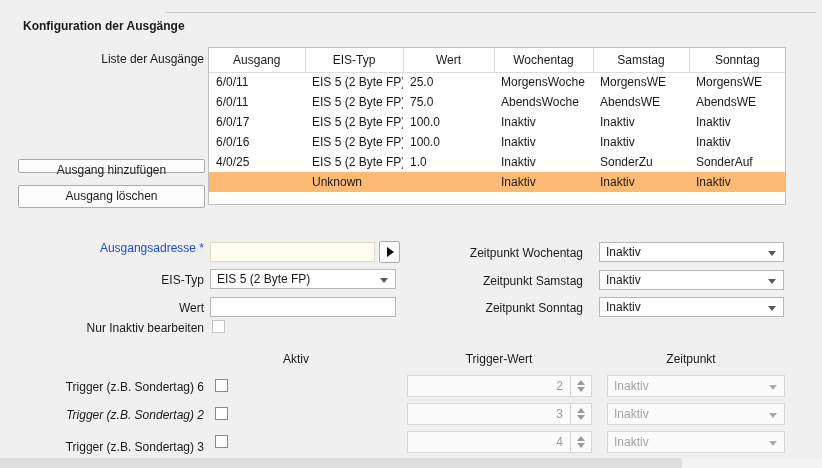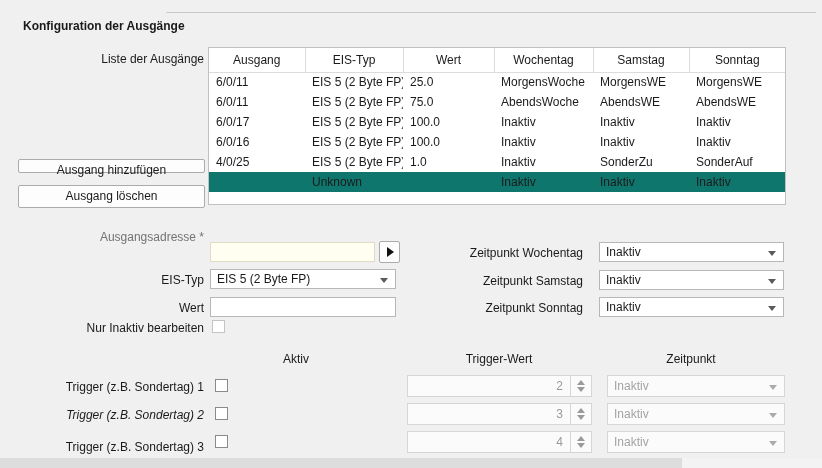--- a/index.html
+++ b/index.html
@@ -31,21 +31,21 @@
   table.list th {
     font-weight:normal; text-align:center; height:24px;
     border-right:1px solid #dcdcdc; border-bottom:1px solid #dcdcdc;
     overflow:hidden; white-space:nowrap;
   }
   table.list th:last-child { border-right:none; }
   table.list td {
     height:20px; padding-left:7px; text-align:left;
     overflow:hidden; white-space:nowrap;
   }
-  table.list tr.selected td { background:#0f766e; }
+  table.list tr.selected td { background:#fdba74; }
 
   
   .btn {
     background:#fdfdfd; border:1px solid #ababab; border-radius:2px;
     text-align:center; line-height:21px; cursor:default;
   }
   .btn-add { left:18px; top:159px; width:187px; height:14px; }
   .btn-del { left:18px; top:185px; width:187px; height:23px; }
 
   
@@ -181,21 +181,21 @@
           <td>Inaktiv</td>
           <td>Inaktiv</td>
       </tr>
     </tbody>
   </table>
 </div>
 
 <div class="abs btn btn-add">Ausgang hinzufügen</div>
 <div class="abs btn btn-del">Ausgang löschen</div>
 
-<div class="abs rlabel" style="top:230px; color:#737373;">Ausgangsadresse *</div>
+<div class="abs rlabel" style="top:241px; color:#1d4ed8;">Ausgangsadresse *</div>
 <div class="abs input required" style="left:210px; top:242px; width:165px; height:20px;"></div>
 <div class="abs arrbtn">
   <span class="tri"></span>
 </div>
 
 <div class="abs rlabel" style="top:273px;">EIS-Typ</div>
 <div class="dd" style="left:210px; top:269px; width:186px; height:20px;">
   <span>EIS 5 (2 Byte FP)</span>
   <span class="arr"></span>
 </div>
@@ -221,21 +221,21 @@
 <div class="abs rlabel2" style="left:380px; top:301px;">Zeitpunkt Sonntag</div>
 <div class="dd" style="left:599px; top:297px; width:185px; height:20px;">
   <span>Inaktiv</span>
   <span class="arr"></span>
 </div>
 
 <div class="abs chead" style="left:246px; top:352px; width:100px;">Aktiv</div>
 <div class="abs chead" style="left:424px; top:352px; width:150px;">Trigger-Wert</div>
 <div class="abs chead" style="left:616px; top:352px; width:150px;">Zeitpunkt</div>
 
-<div class="abs rlabel" style="top:380px;">Trigger (z.B. Sondertag) 1</div>
+<div class="abs rlabel" style="top:380px;">Trigger (z.B. Sondertag) 6</div>
 <div class="abs cb" style="left:215px; top:379px;"></div>
 <div class="spin" style="left:407px; top:375px; width:185px; height:22px;">
   <span class="val">2</span>
   <span class="btns">
       <span class="up"></span>
       <span class="dn"></span>
     </span>
 </div>
 <div class="dd disabled" style="left:607px; top:375px; width:178px; height:22px;">
   <span>Inaktiv</span>

